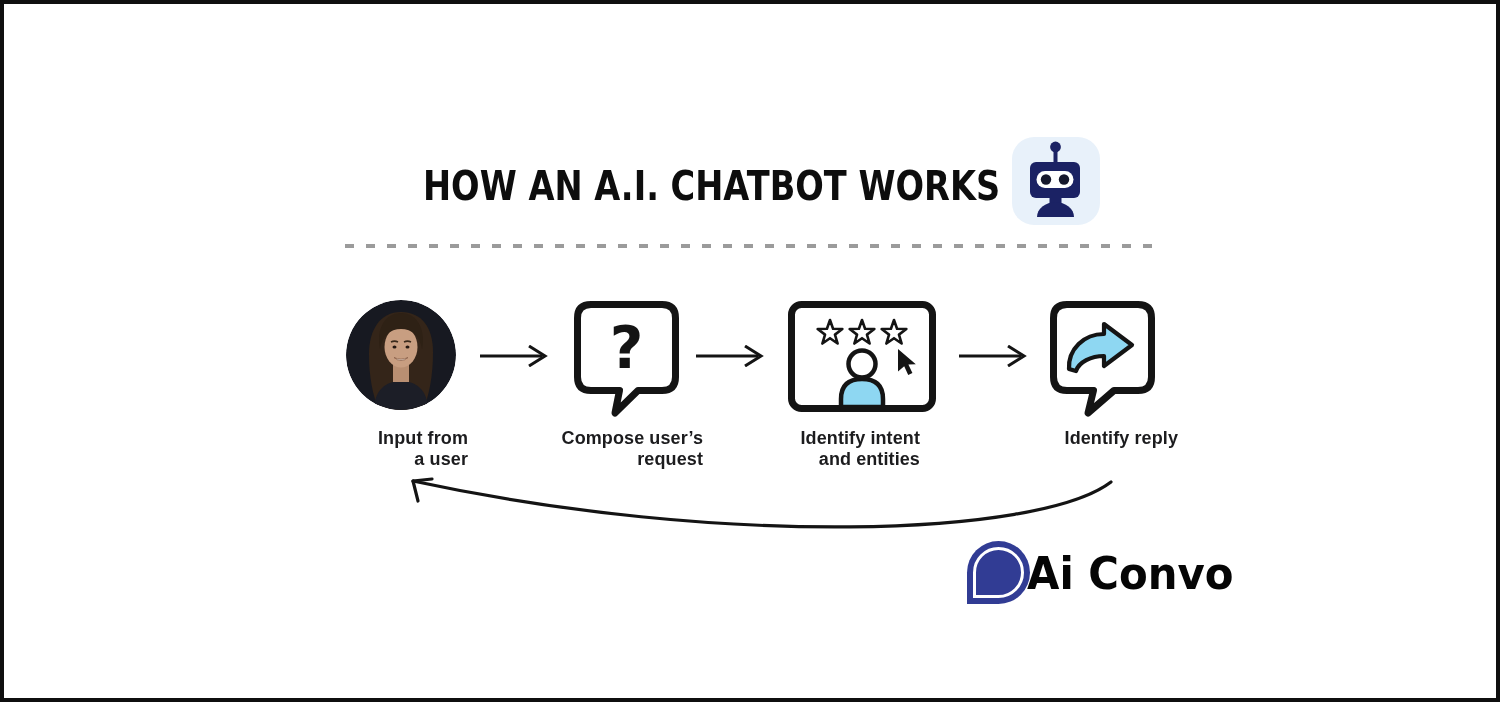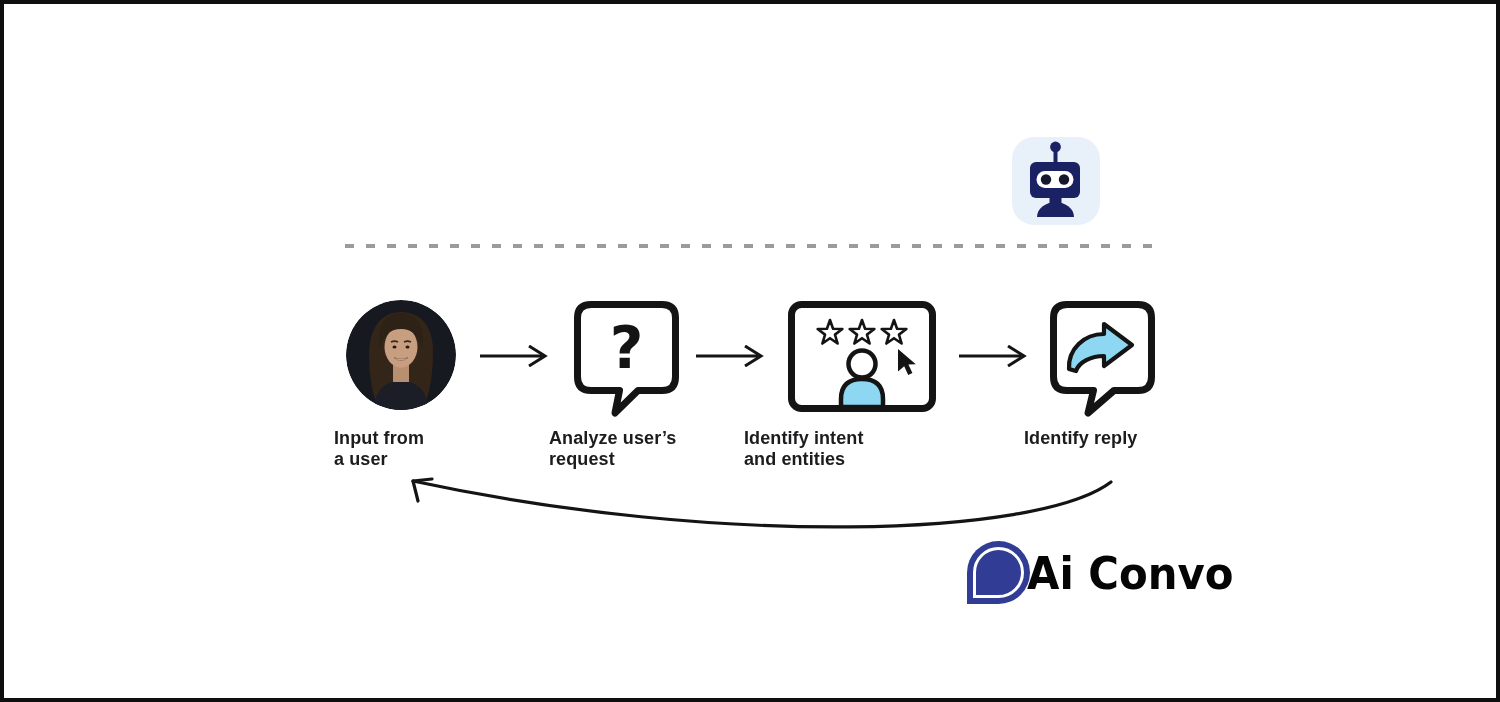--- a/index.html
+++ b/index.html
@@ -24,21 +24,21 @@
     display:flex; align-items:center; justify-content:center;
   }
   .divider{
     position:absolute; left:341px; top:240px; width:818px; height:4px;
     background:repeating-linear-gradient(90deg,#9b9b9b 0 9px,transparent 9px 21px);
   }
   
   .abs{position:absolute;}
   .photo{left:342px; top:296px; width:110px; height:110px; border-radius:50%; overflow:hidden;}
   .step-label{
-    position:absolute; text-align:left; font-weight:bold; font-size:18px;
+    position:absolute; text-align:right; font-weight:bold; font-size:18px;
     line-height:21px; color:#1c1c1e; letter-spacing:0.1px;
   }
   
   .logo-mark{
     position:absolute; left:963px; top:537px; width:63px; height:63px;
     background:#313c94; border-radius:50% 50% 50% 0;
   }
   .logo-mark::after{
     content:""; position:absolute; inset:6px;
     border:3.5px solid #ffffff; border-radius:50% 50% 50% 0; box-sizing:border-box;
@@ -47,20 +47,23 @@
     position:absolute; left:1023px; top:540px; height:58px; display:flex; align-items:center;
     font-family:"DejaVu Sans", sans-serif; font-size:45px; font-weight:bold; color:#050505;
     white-space:nowrap; transform:scaleX(0.93); transform-origin:left center;
   }
 </style>
 </head>
 <body>
 
 <div class="canvas">
 
+  <div class="title-wrap">
+    <span class="title-text">HOW AN A.I. CHATBOT WORKS</span>
+  </div>
 
   <div class="robot-tile">
     <svg width="88" height="88" viewBox="0 0 88 88">
       <g fill="#1b2264">
         <rect x="41.5" y="11" width="4" height="15"></rect>
         <circle cx="43.5" cy="10" r="5.4"></circle>
         <rect x="18" y="25" width="50" height="36" rx="6"></rect>
         <rect x="37.5" y="60" width="12" height="8"></rect>
         <path d="M25 80 A 18.5 15 0 0 1 62 80 Z"></path>
       </g>
@@ -132,21 +135,21 @@
   <svg class="abs" style="left:1046px; top:297px;" width="105" height="118" viewBox="0 0 105 118">
     <path d="M17 3.5 H88 Q101.5 3.5 101.5 17 V76 Q101.5 89.5 88 89.5 H64 L38 112 L43.5 89.5 H17 Q3.5 89.5 3.5 76 V17 Q3.5 3.5 17 3.5 Z" fill="#ffffff" stroke="#141414" stroke-width="7" stroke-linejoin="round"></path>
     <path transform="translate(16,22)" d="M3 46 C2 26 18 11 38 11 L38 1 L66 22 L38 43 L38 33 C25 33 13 39 10 48 Z" fill="#8ed7f2" stroke="#141414" stroke-width="4.2" stroke-linejoin="round"></path>
   </svg>
 
   <div class="step-label" style="left:330px; top:424px; width:134px;">
     <div>Input from</div>
     <div>a user</div>
   </div>
   <div class="step-label" style="left:545px; top:424px; width:154px;">
-    <div>Analyze user’s</div>
+    <div>Compose user’s</div>
     <div>request</div>
   </div>
   <div class="step-label" style="left:740px; top:424px; width:176px;">
     <div>Identify intent</div>
     <div>and entities</div>
   </div>
   <div class="step-label" style="left:1020px; top:424px; width:154px;">
     <div>Identify reply</div>
   </div>
 

